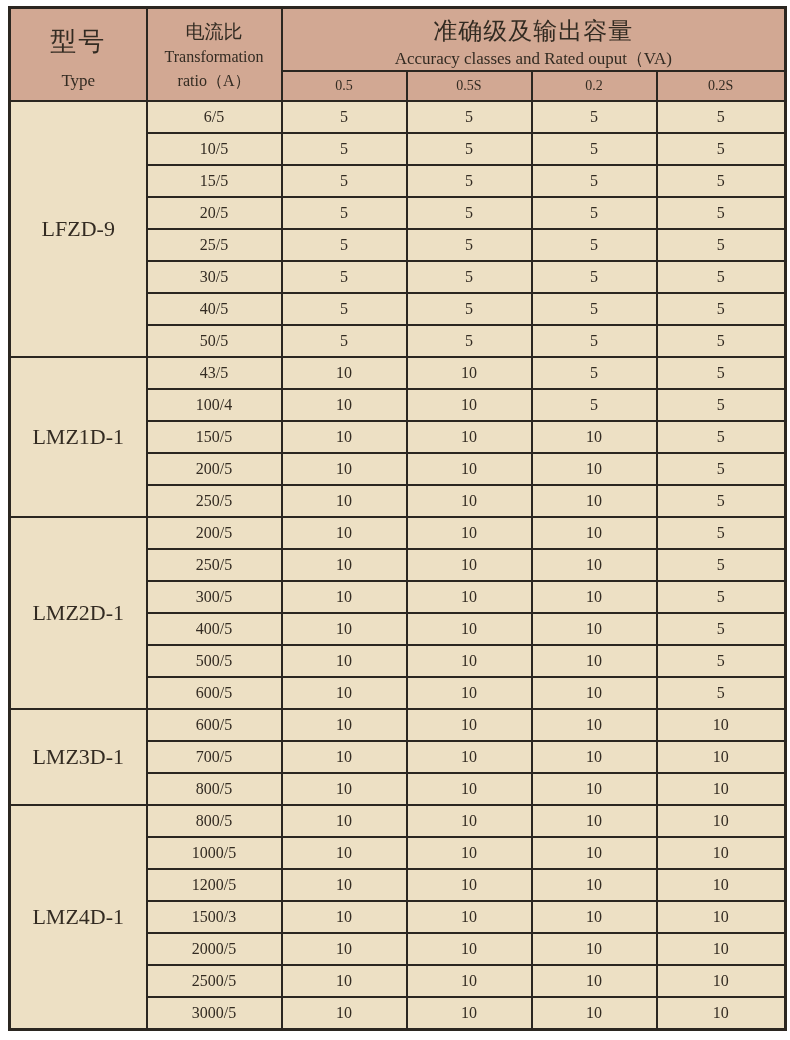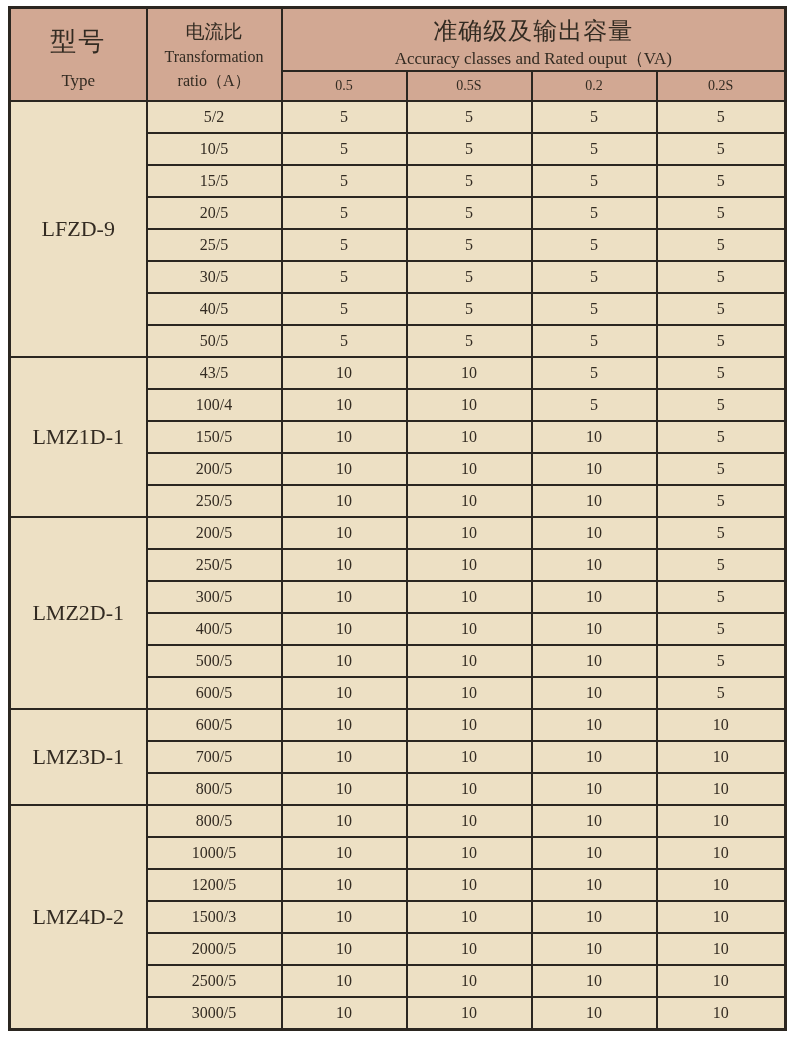--- a/index.html
+++ b/index.html
@@ -115,21 +115,21 @@
       <tr class="head-sub">
         <th class="th-class">0.5</th>
         <th class="th-class">0.5S</th>
         <th class="th-class">0.2</th>
         <th class="th-class">0.2S</th>
       </tr>
     </thead>
     <tbody id="table-body">
         <tr>
           <td class="model-cell" rowspan="8">LFZD-9</td>
-          <td class="ratio-cell">5/2</td>
+          <td class="ratio-cell">6/5</td>
           <td class="val-cell">5</td>
           <td class="val-cell">5</td>
           <td class="val-cell">5</td>
           <td class="val-cell">5</td>
         </tr>
         <tr>
           <td class="ratio-cell">10/5</td>
           <td class="val-cell">5</td>
           <td class="val-cell">5</td>
           <td class="val-cell">5</td>
@@ -272,21 +272,21 @@
           <td class="val-cell">10</td>
         </tr>
         <tr>
           <td class="ratio-cell">800/5</td>
           <td class="val-cell">10</td>
           <td class="val-cell">10</td>
           <td class="val-cell">10</td>
           <td class="val-cell">10</td>
         </tr>
         <tr>
-          <td class="model-cell" rowspan="7">LMZ4D-2</td>
+          <td class="model-cell" rowspan="7">LMZ4D-1</td>
           <td class="ratio-cell">800/5</td>
           <td class="val-cell">10</td>
           <td class="val-cell">10</td>
           <td class="val-cell">10</td>
           <td class="val-cell">10</td>
         </tr>
         <tr>
           <td class="ratio-cell">1000/5</td>
           <td class="val-cell">10</td>
           <td class="val-cell">10</td>

